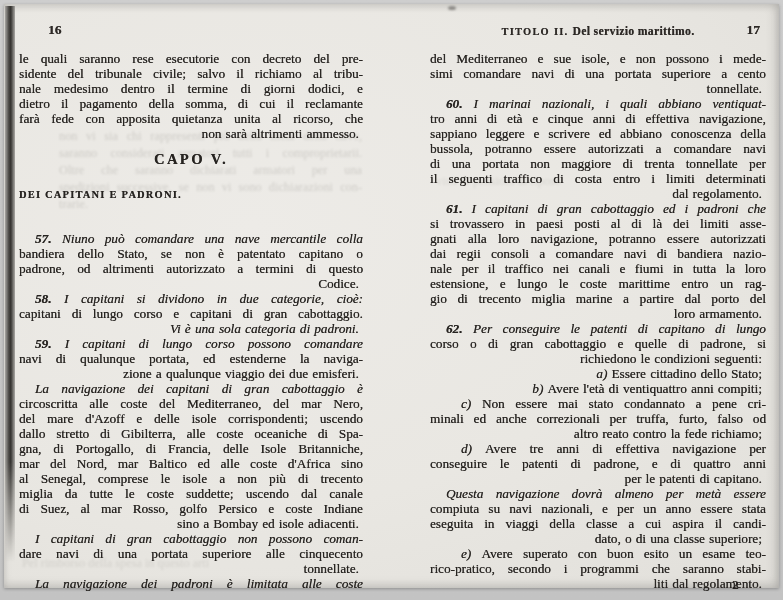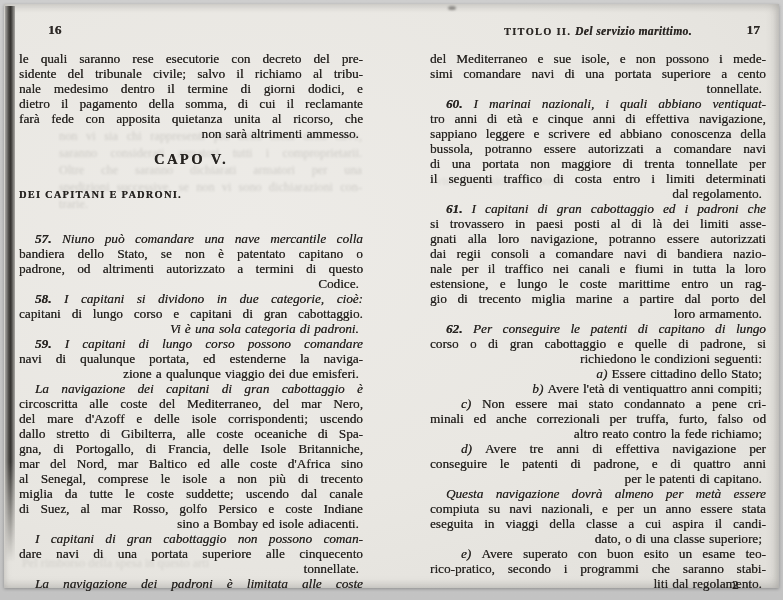--- a/index.html
+++ b/index.html
@@ -28,21 +28,21 @@
   
   .page{position:absolute;color:#262320;text-shadow:0.25px 0 0 rgba(38,35,32,0.75);}
   .page-left{left:15px;top:21px;width:344px;}
   .page-right{left:426px;top:21px;width:336px;}
 
   .head{position:relative;height:13px;margin-bottom:13px;text-align:center;
     font-size:10.2px;font-weight:bold;letter-spacing:1.4px;color:#2c2825;white-space:nowrap;}
   .head .pagenum{position:absolute;top:-3px;font-size:13.5px;letter-spacing:0;margin-left:28px;}
   .page-left .pagenum{left:1px;}
   .page-right .pagenum{right:6px;}
-  .head .ital{font-style:italic;font-weight:bold;letter-spacing:0.4px;font-size:11.5px;}
+  .head .ital{font-weight:bold;letter-spacing:0.4px;font-size:11.5px;}
 
   .body{position:relative;}
   .line{display:flex;justify-content:space-between;height:15px;line-height:15px;
     font-size:13.2px;align-items:baseline;}
   .line span{flex:0 0 auto;white-space:pre;}
   .line.last{justify-content:flex-end;}
   .line.last span{margin-right:4.2px;}
   .line.ind{padding-left:16px;font-style:italic;}
   .line.ind2{padding-left:31px;}
   .lead{font-weight:bold;}

